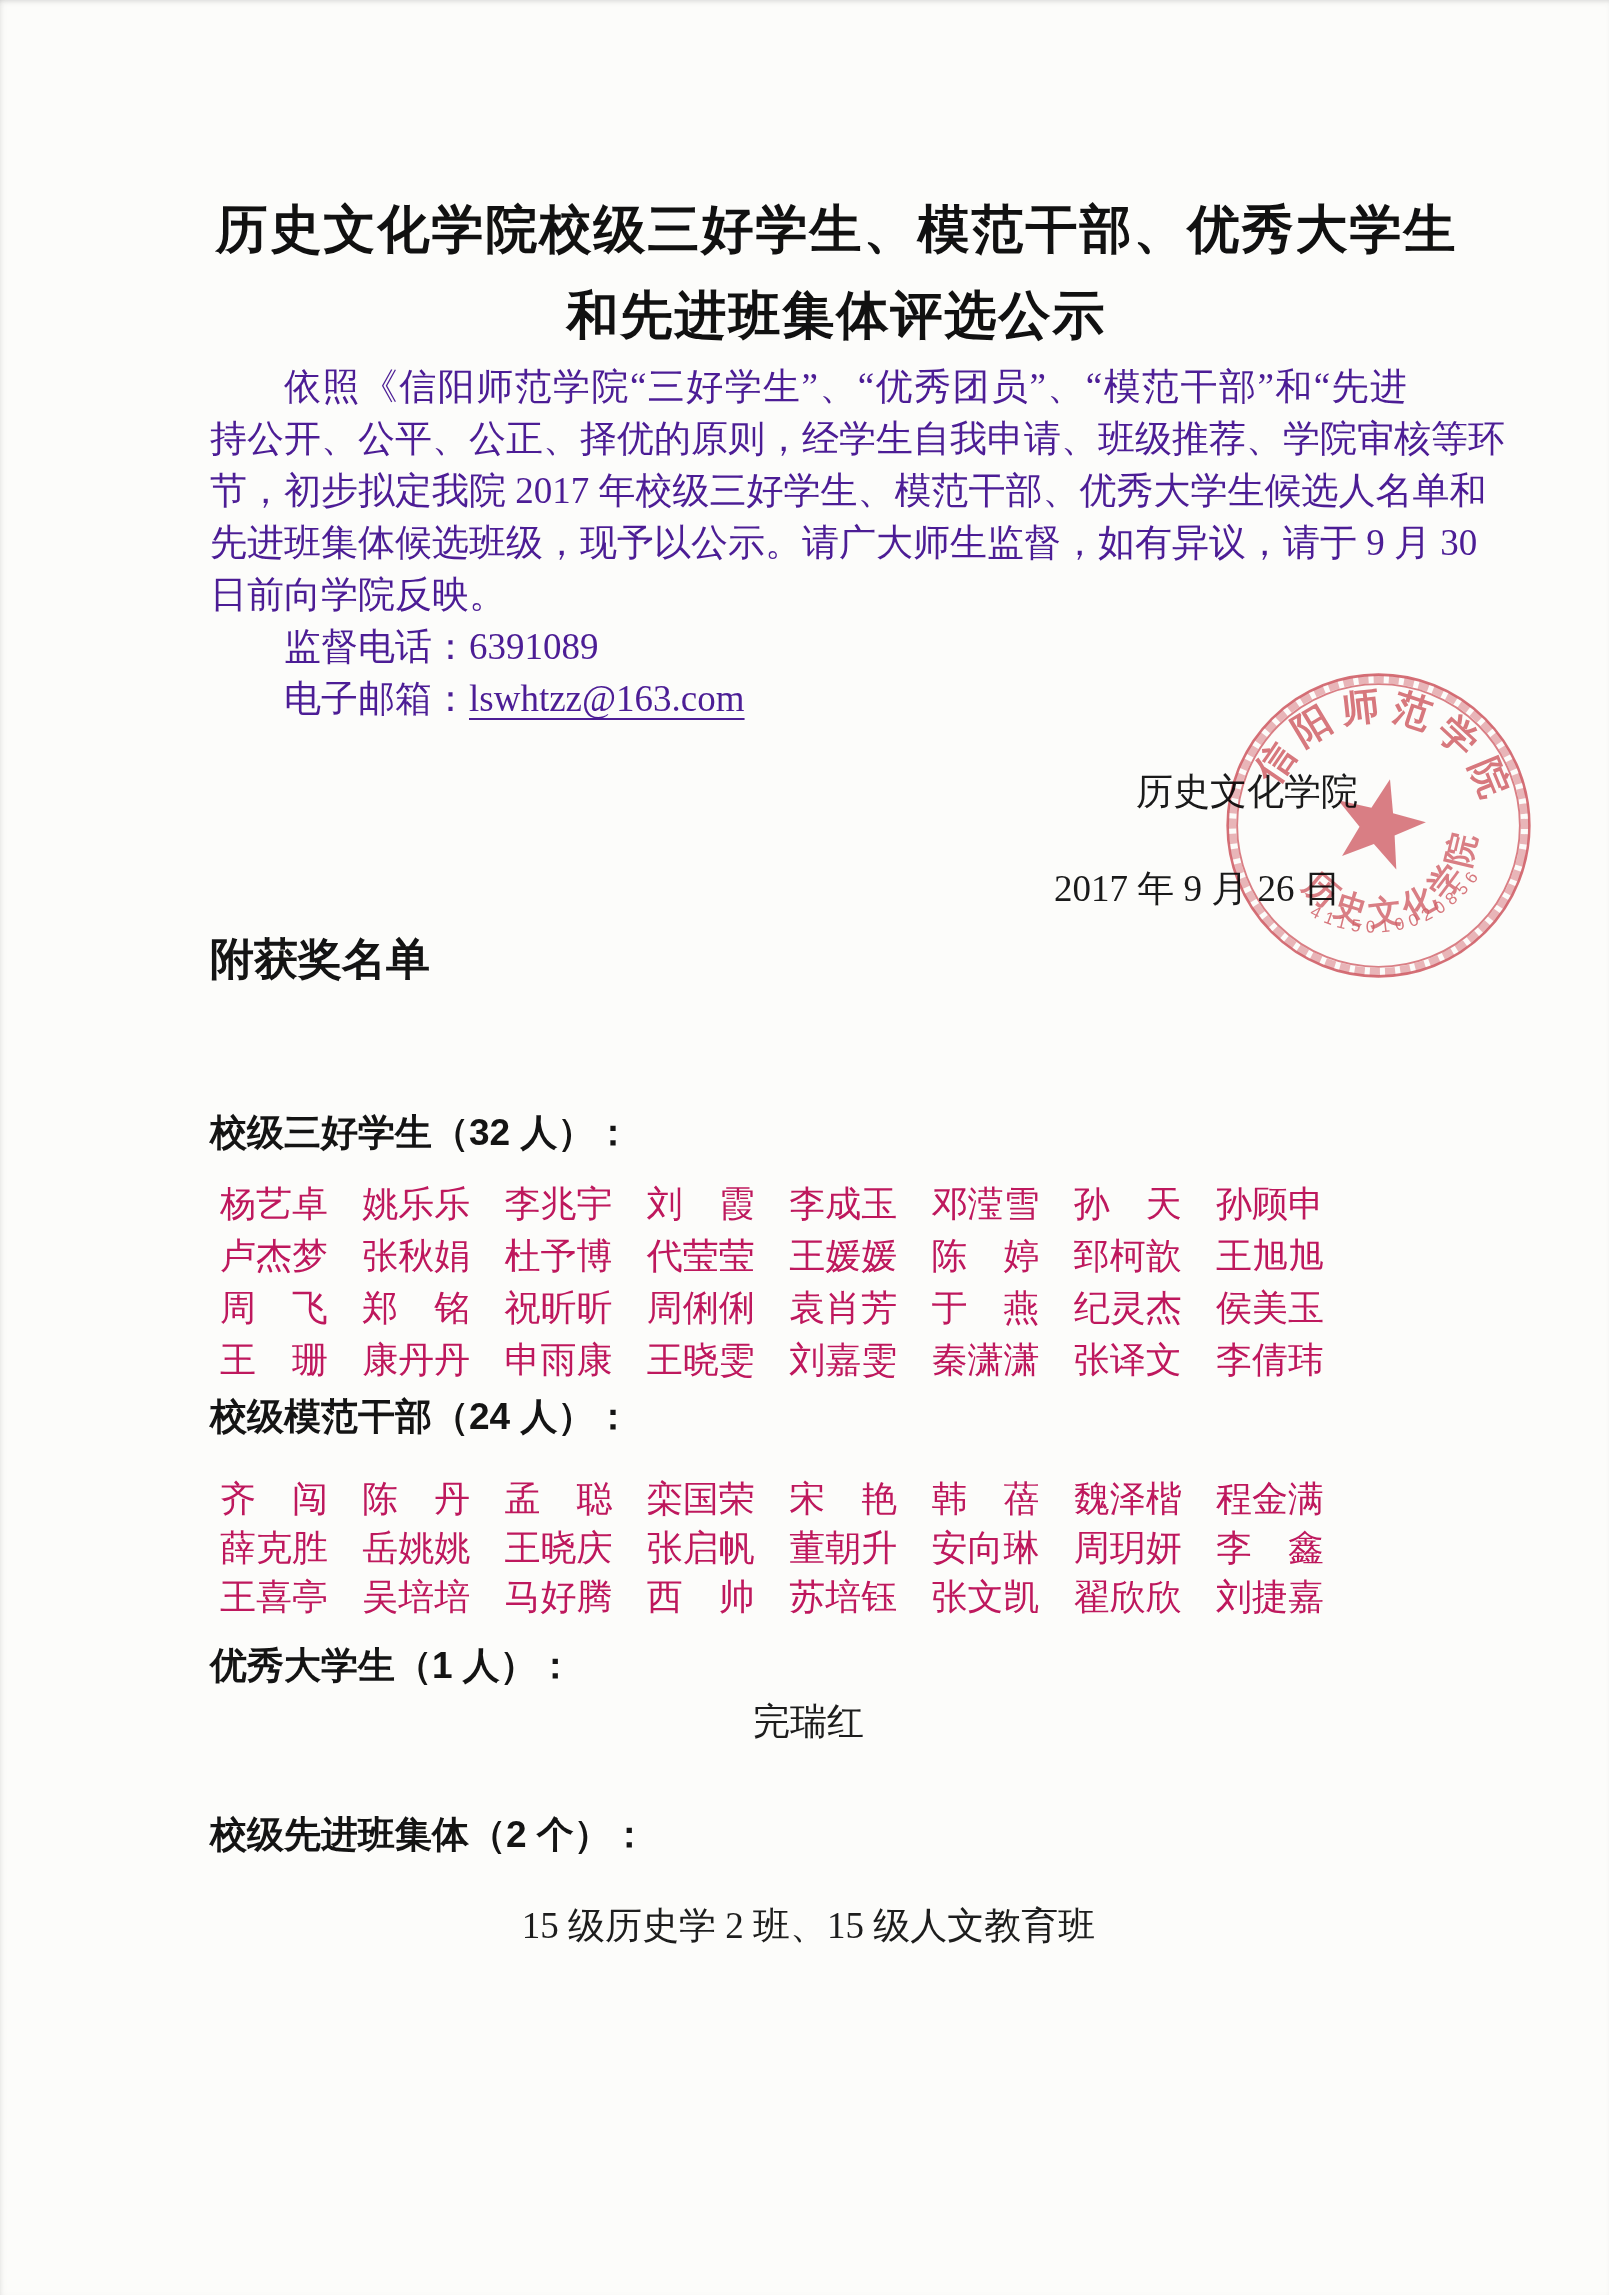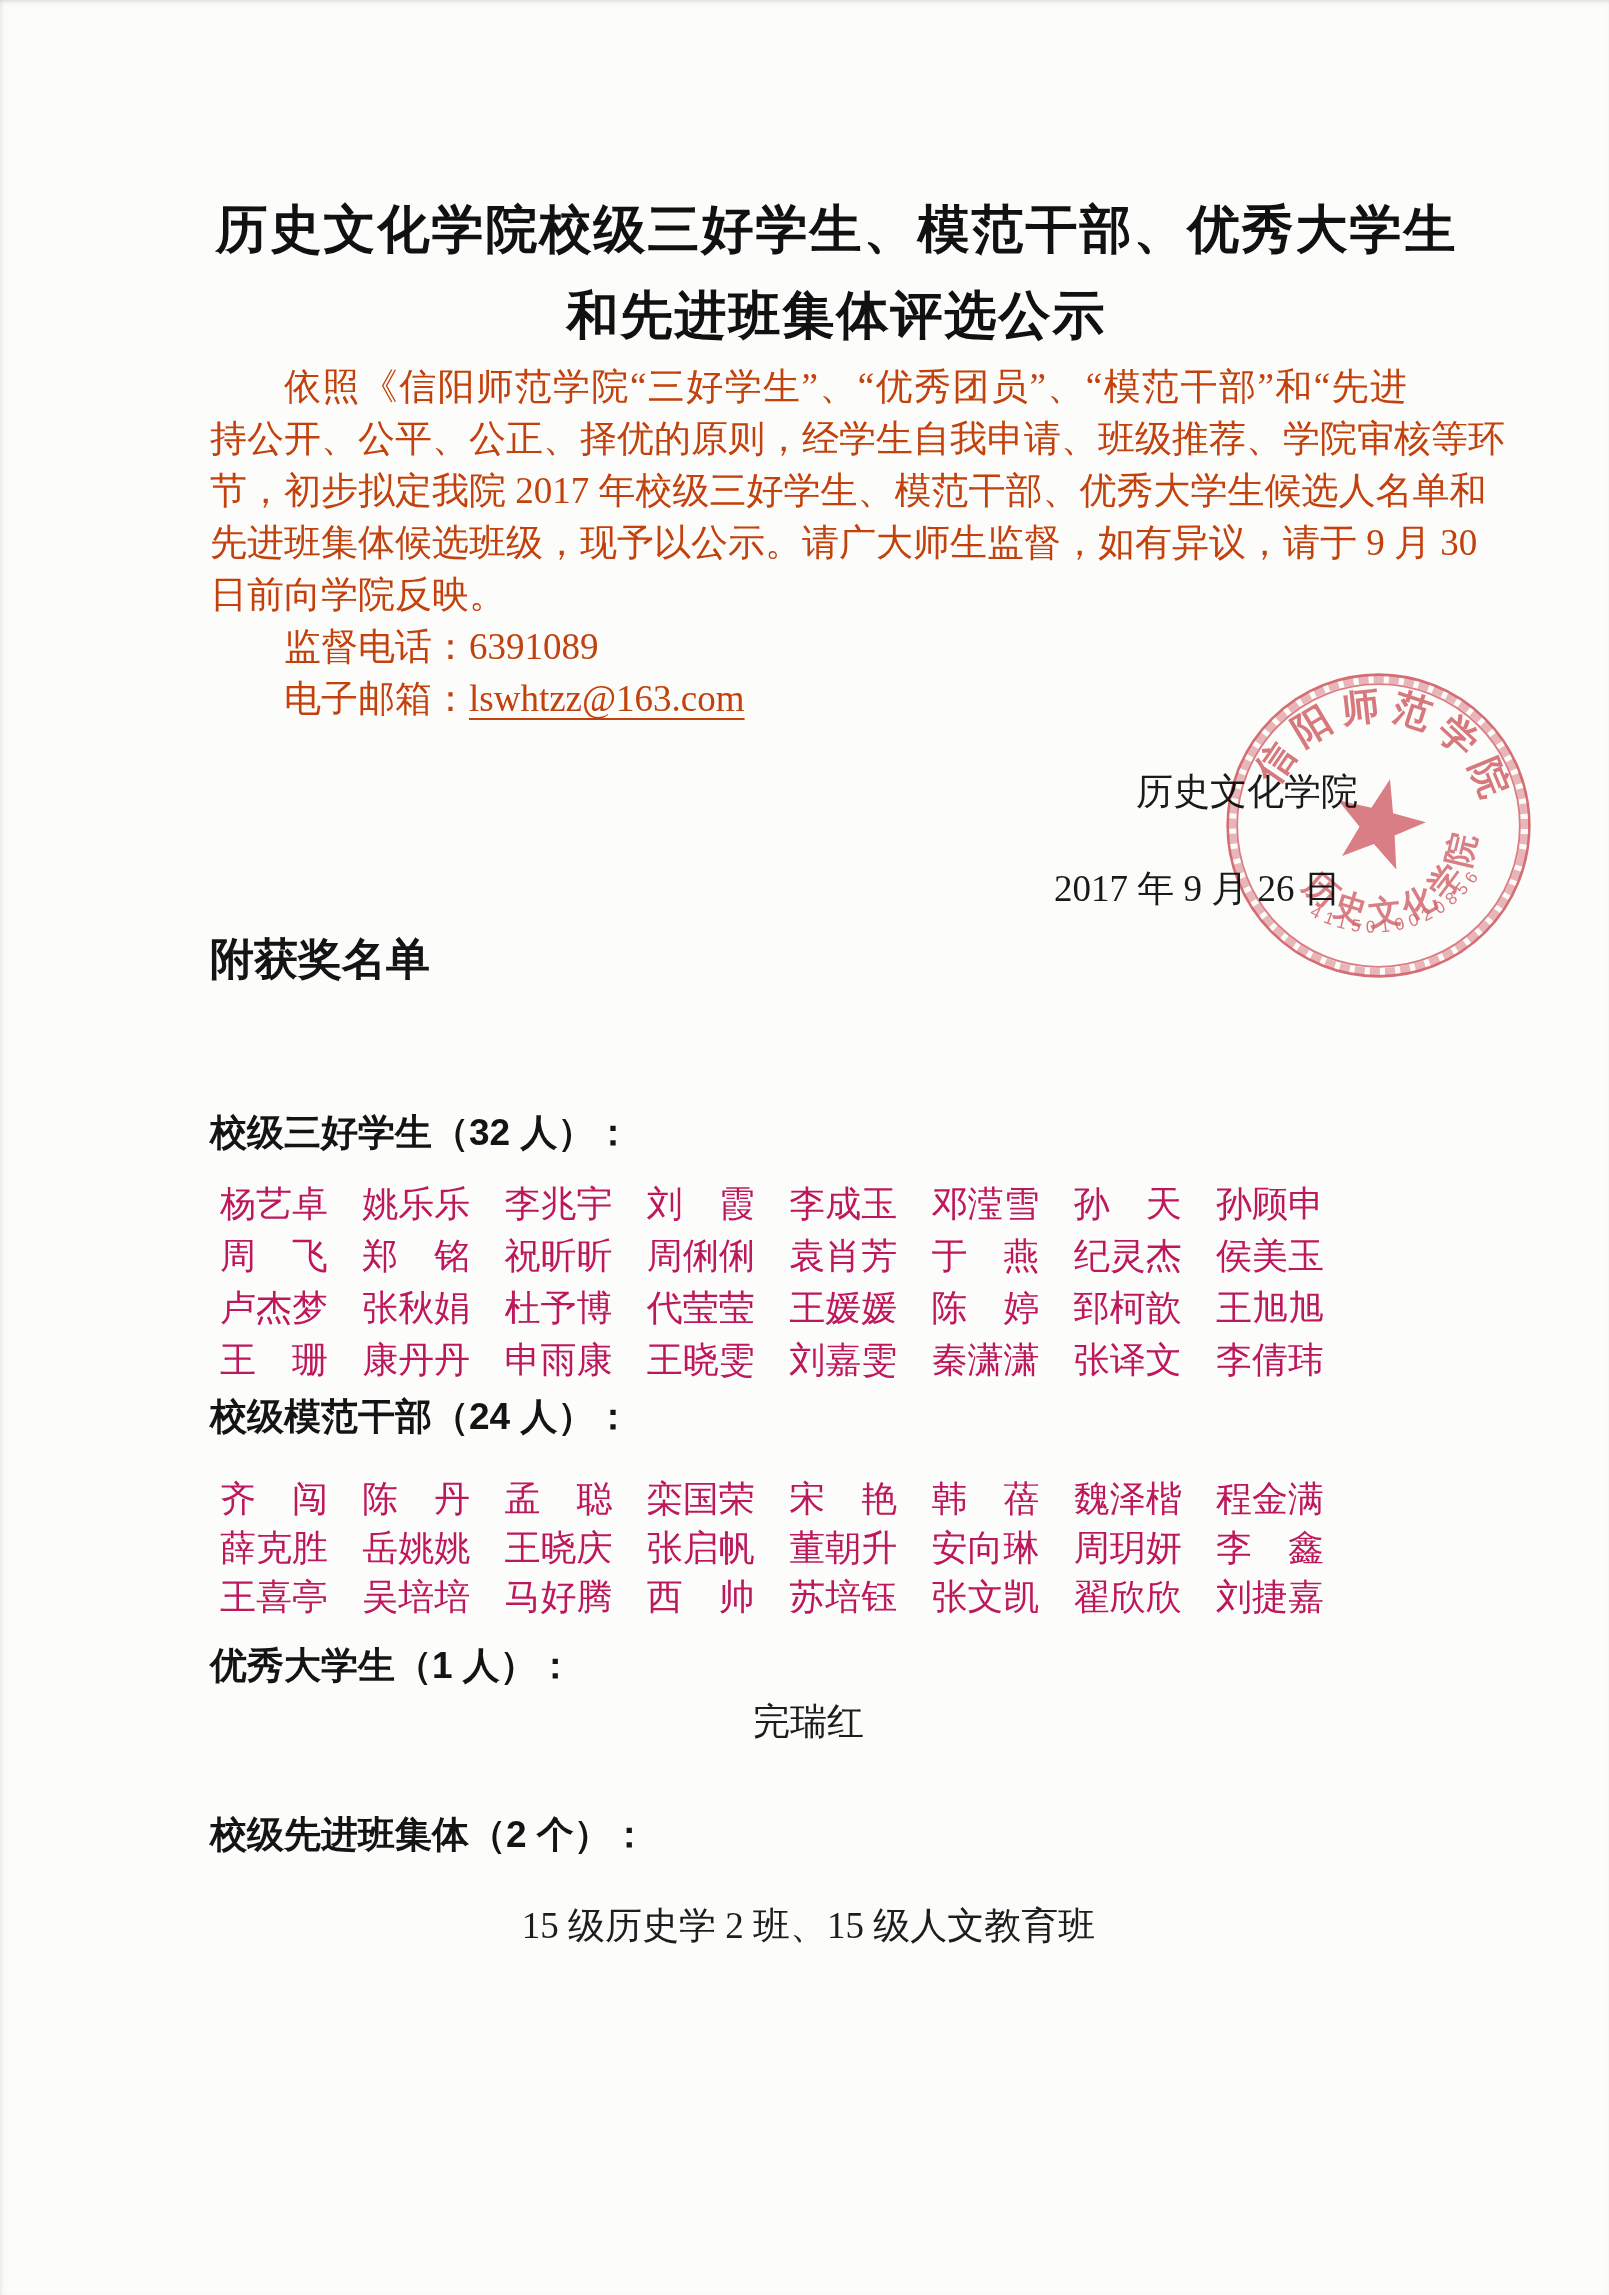--- a/index.html
+++ b/index.html
@@ -21,21 +21,21 @@
   .title{
     position:absolute;left:0;width:100%;
     text-align:center;
     font-family:Liberation Mono, monospace;
     font-weight:700;font-size:52px;letter-spacing:2px;color:#111;margin-left:32px;
   }
   .title.l1{top:195px;}
   .title.l2{top:281px;}
   .bodyblock{
     position:absolute;left:210px;top:361px;width:1197px;
-    font-size:37px;line-height:52px;color:#c2410c;
+    font-size:37px;line-height:52px;color:#4c1d95;
   }
   .body-line{text-align:justify;text-align-last:justify;white-space:nowrap;}
   .body-line.indent{text-indent:2em;}
   .body-line.plain{text-align:right;text-align-last:left;white-space:normal;}
   .contact-line{text-indent:2em;}
   .email-u{text-decoration:underline;text-decoration-thickness:2px;text-underline-offset:6.7px;}
   .sig{
     position:absolute;font-size:37px;color:#1a1a1a;white-space:nowrap;
   }
   .sig.org{left:1136px;top:767px;}
@@ -126,40 +126,40 @@
         <span>杨艺卓</span>
         <span>姚乐乐</span>
         <span>李兆宇</span>
         <span>刘　霞</span>
         <span>李成玉</span>
         <span>邓滢雪</span>
         <span>孙　天</span>
         <span>孙顾申</span>
       </div>
       <div class="name-row">
+        <span>卢杰梦</span>
+        <span>张秋娟</span>
+        <span>杜予博</span>
+        <span>代莹莹</span>
+        <span>王媛媛</span>
+        <span>陈　婷</span>
+        <span>郅柯歆</span>
+        <span>王旭旭</span>
+      </div>
+      <div class="name-row">
         <span>周　飞</span>
         <span>郑　铭</span>
         <span>祝昕昕</span>
         <span>周俐俐</span>
         <span>袁肖芳</span>
         <span>于　燕</span>
         <span>纪灵杰</span>
         <span>侯美玉</span>
       </div>
       <div class="name-row">
-        <span>卢杰梦</span>
-        <span>张秋娟</span>
-        <span>杜予博</span>
-        <span>代莹莹</span>
-        <span>王媛媛</span>
-        <span>陈　婷</span>
-        <span>郅柯歆</span>
-        <span>王旭旭</span>
-      </div>
-      <div class="name-row">
         <span>王　珊</span>
         <span>康丹丹</span>
         <span>申雨康</span>
         <span>王晓雯</span>
         <span>刘嘉雯</span>
         <span>秦潇潇</span>
         <span>张译文</span>
         <span>李倩玮</span>
       </div>
     </div>

